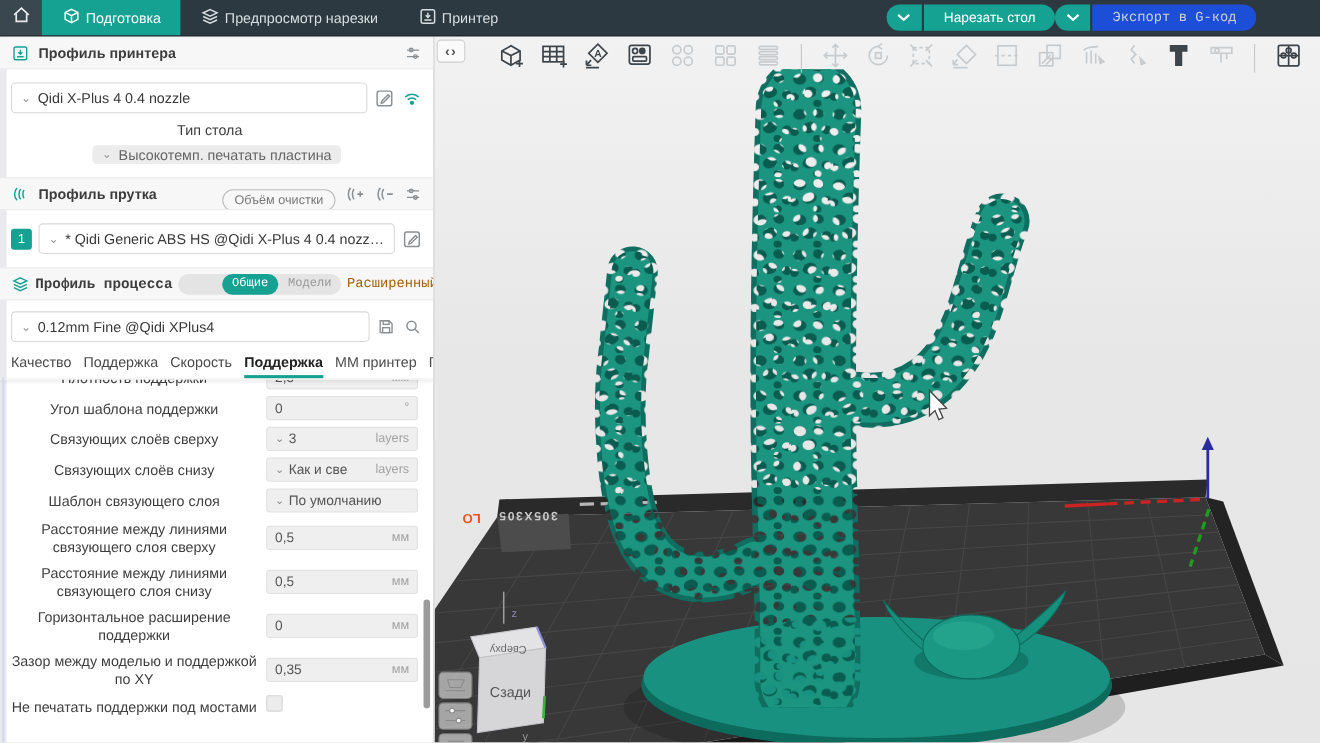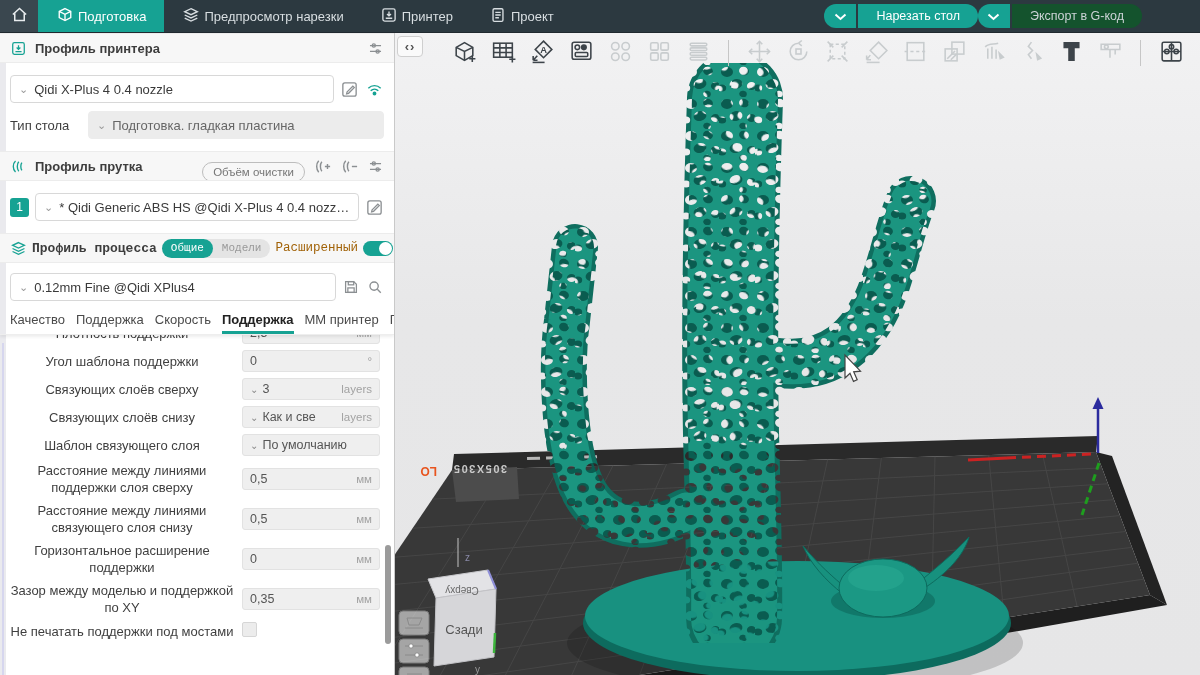--- a/index.html
+++ b/index.html
@@ -10,41 +10,41 @@
   .topbar { position:absolute; left:0; top:0; width:1200px; height:33px; background:#2c3940; display:flex; align-items:stretch; border-bottom:1px solid #20292f; z-index:30; }
   .home-btn { width:38px; display:flex; align-items:center; justify-content:center; background:#3a474f; color:#e8ecee; cursor:pointer; }
   .tb-tab { display:flex; align-items:center; gap:4px; padding:0 18px; color:#d8dee1; font-size:13px; cursor:pointer; }
   .tb-tab.active { background:#16a293; color:#fff; }
   .tb-tab svg { flex:none; }
   .tb-right { margin-left:auto; display:flex; align-items:center; margin-right:58px; }
   .split-btn { display:flex; align-items:center; gap:2px; height:24px; }
   .split-chev { width:32px; height:24px; background:#16a293; border-radius:12px 0 0 12px; display:flex; align-items:center; justify-content:center; cursor:pointer; }
   .split-pill { height:24px; padding:0 18px; border-radius:0 12px 12px 0; display:flex; align-items:center; font-size:12.5px; cursor:pointer; }
   .pill-slice { background:#16a293; color:#fff; }
-  .pill-export { background:#14532d; color:#ccd3d6; }
+  .pill-export { background:#1d4ed8; color:#ccd3d6;font-family:Liberation Mono, monospace; }
 
   
   .panel { position:absolute; left:0; top:33px; width:395px; height:642px; background:#ffffff; border-right:1px solid #c9c9c9; z-index:20; overflow:hidden; }
   .panel::before { content:""; position:absolute; left:0; top:0; bottom:0; width:6px; background:#eaeaee; }
   .sec-h { position:relative; height:30px; background:#f7f7f7; border-top:1px solid #ececec; border-bottom:1px solid #ececec; display:flex; align-items:center; padding:0 10px 0 10px; gap:8px; overflow:hidden;text-align:right; }
   .sec-title { font-size:13px; font-weight:700; color:#3d3d3d; white-space:nowrap; }
   .teal { color:#16a293; }
   .gray-ic { color:#8b8f92; }
   .sec-spacer { flex:1; }
   .flush-pill { border:1px solid #bdbdbd; border-radius:11px; height:20px; padding:0 10px; font-size:11.5px; color:#777; display:flex; align-items:center; white-space:nowrap; cursor:pointer;margin-top:11px; }
   .p-row { display:flex; align-items:center; margin:8px 10px; gap:6px; }
   .dd { flex:1; height:28px; border:1px solid #d8d8d8; border-radius:4px; background:#fff; display:flex; align-items:center; padding:0 8px; gap:6px; font-size:13px; color:#3a3a3a; white-space:nowrap; overflow:hidden; cursor:pointer; }
   .dd .caret { color:#999; font-size:11px; flex:none; }
   .dd.gray { background:#ececec; border-color:#ececec; color:#666; }
   .dd-label { font-size:13px; color:#3d3d3d; width:72px; flex:none; }
   .slot-badge { width:19px; height:19px; background:#16a293; color:#fff; border-radius:3px; font-size:12px; display:flex; align-items:center; justify-content:center; flex:none; }
   .ic-btn { flex:none; display:flex; align-items:center; justify-content:center; cursor:pointer; }
   .seg { display:flex; background:#e4e4e4; border-radius:10px; height:19px; align-items:center; flex:none; }
   .seg-item { padding:0 9px; font-size:11px; color:#999; height:19px; display:flex; align-items:center; border-radius:10px; cursor:pointer; white-space:nowrap; }
-  .seg-item.active { background:#16a293; color:#fff; }
+  .seg-item.active { background:#16a293; color:#fff;margin-left:40px; }
   .adv-label { font-size:12.5px; color:#a16207; white-space:nowrap; }
   .toggle { width:30px; height:15px; background:#16a293; border-radius:8px; position:relative; flex:none; cursor:pointer; }
   .toggle .knob { position:absolute; right:1px; top:1px; width:13px; height:13px; background:#fff; border-radius:50%; }
   .tabs { display:flex; align-items:flex-end; gap:11px; padding:0 0 0 10px; height:26px; border-bottom:1px solid #eee; box-shadow:0 2px 3px rgba(0,0,0,.07); position:relative; z-index:2; white-space:nowrap; overflow:hidden; }
   .tab { font-size:13px; color:#4a4a4a; padding-bottom:4px; border-bottom:3px solid transparent; cursor:pointer; }
   .tab.active { font-weight:700; color:#222; border-bottom-color:#16a293; }
   .settings-wrap { position:relative; overflow:hidden; height:346px; padding-left:10px; }
   .s-row { display:flex; align-items:center; padding:3px 14px 3px 0; }
   .s-label { flex:1; font-size:13px; color:#3f3f3f; line-height:17px; padding-right:8px;text-align:center; }
   .s-ctrl { width:138px; flex:none; height:22px; background:#efefef; border:1px solid #e2e2e2; border-radius:3px; display:flex; align-items:center; padding:0 7px; gap:4px; cursor:text; }
@@ -92,27 +92,20 @@
             </svg></span>
           <span>Предпросмотр нарезки</span>
         </div>
         <div class="tb-tab">
           <span><svg width="18" height="18" viewBox="0 0 20 20" fill="none" stroke="currentColor" stroke-width="1.5">
               <rect x="3.2" y="3.2" width="13.6" height="13.6" rx="2"></rect>
               <path d="M10 6.2 V10.6 M7.8 8.8 L10 11 L12.2 8.8 M6.4 13.6 H13.6"></path>
             </svg></span>
           <span>Принтер</span>
         </div>
-        <div class="tb-tab">
-          <span><svg width="18" height="18" viewBox="0 0 20 20" fill="none" stroke="currentColor" stroke-width="1.5">
-              <rect x="4.5" y="3" width="11" height="14" rx="1.5"></rect>
-              <path d="M7 7 H13 M7 10 H13 M7 13 H11"></path>
-            </svg></span>
-          <span>Проект</span>
-        </div>
       </div>
     <div class="tb-right">
       <div class="split-btn">
         <div class="split-chev">
           <span><svg width="13" height="8" viewBox="0 0 13 8" fill="none" stroke="#fff" stroke-width="2">
                 <polyline points="1.5,1.5 6.5,6 11.5,1.5"></polyline>
               </svg></span>
         </div>
         <div class="split-pill pill-slice">Нарезать стол</div>
       </div>
@@ -157,25 +150,25 @@
           </svg>
         </span>
       <span class="teal ic-btn">
           <svg width="19" height="19" viewBox="0 0 20 20" fill="none" stroke="currentColor" stroke-width="1.5">
             <path d="M3.5 8.6 C7.2 5 12.8 5 16.5 8.6"></path>
             <path d="M6 11.3 C8.3 9.1 11.7 9.1 14 11.3"></path>
             <circle cx="10" cy="14.2" r="1.3" fill="currentColor"></circle>
           </svg>
         </span>
     </div>
-    <div class="p-row" style="margin-bottom:12px;">
+    <div class="p-row" style="margin-bottom:12px;flex-direction:column;">
       <span class="dd-label">Тип стола</span>
       <div class="dd gray">
         <span class="caret">⌄</span>
-        <span>Подготовка. гладкая пластина</span>
+        <span>Высокотемп. печатать пластина</span>
       </div>
     </div>
 
     <div class="sec-h">
       <span class="teal ic-btn">
           <svg width="17" height="17" viewBox="0 0 20 20" fill="none" stroke="currentColor" stroke-width="1.6">
             <path d="M6.5 3.5 C3 6.5 3 13.5 6.5 16.5"></path>
             <path d="M10.3 4.5 C8 7 8 13 10.3 15.5"></path>
             <path d="M14 5.5 C12.3 7.5 12.3 12.5 14 14.5"></path>
           </svg>
@@ -297,21 +290,21 @@
           </div>
         </div>
         <div class="s-row">
           <div class="s-label">Шаблон связующего слоя</div>
           <div class="s-ctrl">
             <span class="caret">⌄</span>
             <span class="s-val">По умолчанию</span>
           </div>
         </div>
         <div class="s-row">
-          <div class="s-label">Расстояние между линиями поддержки слоя сверху</div>
+          <div class="s-label">Расстояние между линиями связующего слоя сверху</div>
           <div class="s-ctrl">
             <span class="s-val">0,5</span>
             <span class="s-unit">мм</span>
           </div>
         </div>
         <div class="s-row">
           <div class="s-label">Расстояние между линиями связующего слоя снизу</div>
           <div class="s-ctrl">
             <span class="s-val">0,5</span>
             <span class="s-unit">мм</span>

